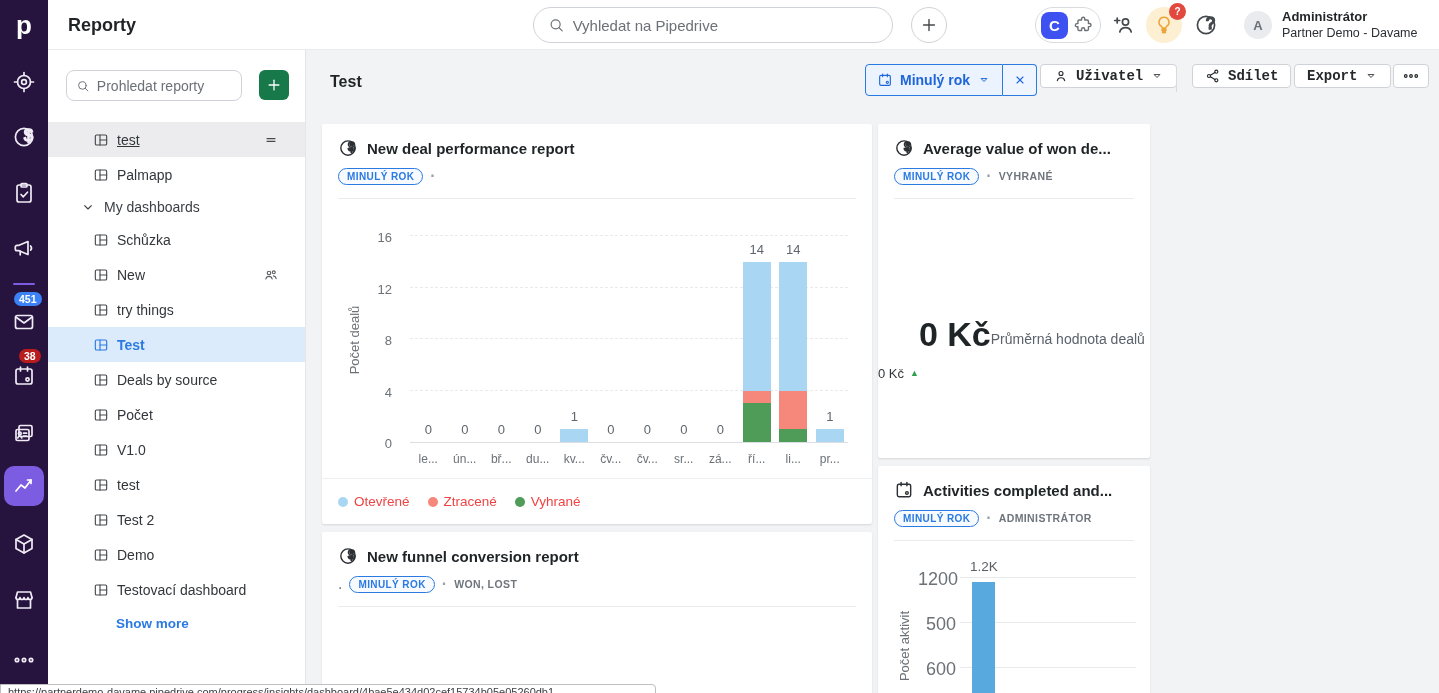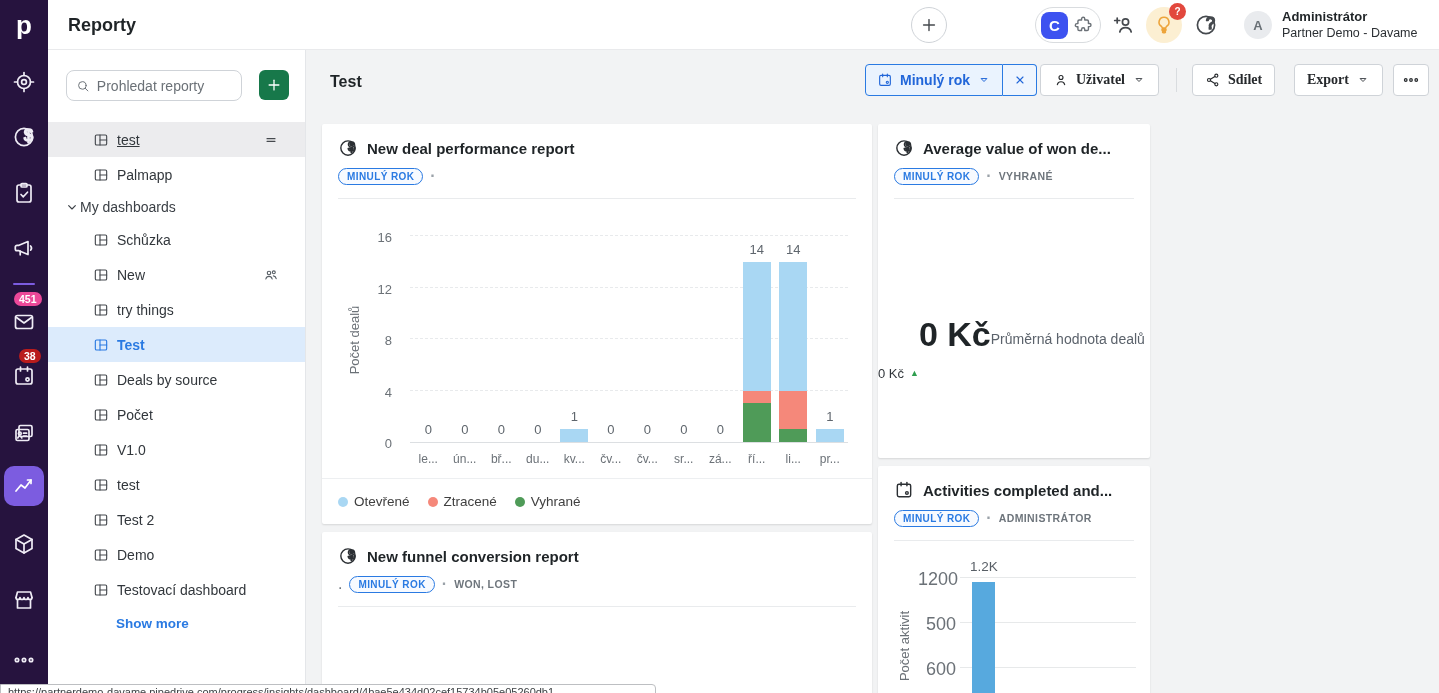--- a/index.html
+++ b/index.html
@@ -13,21 +13,21 @@
 
   
   .rail{position:absolute;left:0;top:0;width:48px;height:693px;background:#26133e;color:#efecf5;z-index:4}
   .logo{position:absolute;left:0;top:0;width:48px;height:50px;display:flex;align-items:center;justify-content:center;
         color:#fff;font-size:26px;font-weight:bold;cursor:pointer}
   .ritem{position:absolute;left:12px;width:24px;height:24px;cursor:pointer}
   .rdiv{position:absolute;left:13px;width:22px;height:2px;background:#7c5ce0;border-radius:2px}
   .rsel{position:absolute;left:4px;width:40px;height:40px;background:#7c5ce0;border-radius:10px;
         display:flex;align-items:center;justify-content:center;color:#fff;cursor:pointer}
   .rbadge{position:absolute;font-size:10.5px;font-weight:bold;color:#fff;border-radius:9px;padding:1px 5px;z-index:2}
-  .rbadge.blue{background:#ec4899}.rbadge.red{background:#b91c1c}
+  .rbadge.blue{background:#3b82f6}.rbadge.red{background:#b91c1c}
 
   
   .topbar{position:absolute;left:48px;top:0;width:1391px;height:50px;background:#fff;border-bottom:1px solid #e9eaec;z-index:3}
   .apptitle{position:absolute;left:20px;top:15px;font-size:18px;font-weight:bold;color:#1f2427}
   .gsearch{position:absolute;left:485px;top:7px;width:360px;height:36px;border:1px solid #cfd3d8;border-radius:18px;
            display:flex;align-items:center;padding:0 14px;gap:8px;color:#6b7177;background:#fff}
   .gsearch input{border:none;outline:none;font-size:15px;color:#32373c;width:100%;font-family:inherit;background:transparent}
   .gsearch input::placeholder{color:#6b7177}
   .qadd{position:absolute;left:863px;top:7px;width:36px;height:36px;border:1px solid #cfd3d8;border-radius:50%;background:#fff;
         display:flex;align-items:center;justify-content:center;color:#45494e;cursor:pointer}
@@ -57,28 +57,28 @@
         display:flex;align-items:center;justify-content:center;cursor:pointer}
   .slist{position:absolute;left:0;top:72px;width:100%}
   .srow{height:35px;display:flex;align-items:center;padding-left:45px;gap:8px;font-size:14px;color:#32373c;cursor:pointer;position:relative}
   .srow .sic{color:#45494e;flex:none}
   .srow.hov{background:#ececee}
   .srow.hov .slab{text-decoration:underline}
   .srow.sel{background:#dcebfc;color:#2a7ae2;font-weight:bold}
   .srow.sel .sic{color:#2a7ae2}
   .handle{position:absolute;right:26px;color:#45494e}
   .shshared{position:absolute;right:26px;color:#585f66}
-  .sgroup{height:30px;display:flex;align-items:center;padding-left:16px;font-size:14px;color:#3b4046;cursor:pointer}
+  .sgroup{height:30px;display:flex;align-items:center;padding-left:32px;gap:8px;font-size:14px;color:#3b4046;cursor:pointer}
   .smore{height:32px;display:flex;align-items:center;padding-left:68px;font-size:13.5px;font-weight:bold;color:#2a7ae2;cursor:pointer}
 
   
   .main{position:absolute;left:306px;top:50px;width:1133px;height:643px;background:#f2f3f4}
   .vtitle{position:absolute;left:24px;top:23px;font-size:16px;font-weight:bold;color:#1f2427}
-  .btn{height:32px;border-radius:4px;border:1px solid #cfd3d8;background:#fff;display:flex;align-items:center;gap:7px;
-       padding:0 12px;font-size:14px;font-weight:bold;color:#26292c;cursor:pointer;font-family:Liberation Serif, serif}
+  .btn{height:24px;border-radius:4px;border:1px solid #cfd3d8;background:#fff;display:flex;align-items:center;gap:7px;
+       padding:0 12px;font-size:14px;font-weight:bold;color:#26292c;cursor:pointer;font-family:Liberation Mono, monospace}
   .fgrp{position:absolute;left:559px;top:14px;display:flex}
   .fbtn{height:32px;border:1px solid #2a7ae2;border-radius:4px 0 0 4px;background:#eaf3fe;color:#2166d9;display:flex;
         align-items:center;gap:7px;padding:0 11px;font-size:14px;font-weight:bold;cursor:pointer;font-family:inherit}
   .fx{height:32px;width:34px;border:1px solid #2a7ae2;border-left:none;border-radius:0 4px 4px 0;background:#eef5fe;
       color:#2166d9;display:flex;align-items:center;justify-content:center;cursor:pointer}
   .ubtn{position:absolute;left:734px;top:14px}
   .vsep{position:absolute;left:870px;top:18px;width:1px;height:24px;background:#d9dcdf}
   .sharebtn{position:absolute;left:886px;top:14px}
   .exportbtn{position:absolute;left:988px;top:14px}
   .morebtn{position:absolute;left:1087px;top:14px;width:36px;padding:0;justify-content:center}
@@ -102,21 +102,21 @@
   .yticks{position:absolute;left:40px;top:35px;width:40px;height:206px}
   .ytk{position:absolute;right:10px;font-size:13px;color:#6b7177}
   .plot{position:absolute;left:88px;top:35px;width:438px;height:206px;border-bottom:1px solid #dcdfe2}
   .gl{position:absolute;left:0;right:0;height:0;border-top:1px dashed #e8eaec}
   .cols{position:absolute;left:0;top:0;width:100%;height:100%;display:flex}
   .col{flex:1;position:relative;height:100%}
   .seg{position:absolute;left:50%;transform:translateX(-50%);width:28px}
   .vlab{position:absolute;left:50%;transform:translateX(-50%);font-size:13px;color:#5f666d}
   .cat{position:absolute;left:50%;transform:translateX(-50%);top:calc(100% + 10px);font-size:12px;color:#6b7177;white-space:nowrap}
   .legend{position:absolute;left:0;right:0;bottom:0;height:46px;border-top:1px solid #edeff1;display:flex;align-items:center;
-          gap:18px;padding-left:16px;font-size:13.5px;color:#404040}
+          gap:18px;padding-left:16px;font-size:13.5px;color:#ef4444}
   .litem{display:flex;align-items:center;cursor:pointer}
   .ldot{width:10px;height:10px;border-radius:50%;display:inline-block;margin-right:6px}
 
   
   .kpibody{position:absolute;left:0;right:0;top:80px;bottom:0;display:flex;align-items:center}
   .kdelta{margin-top:84px;font-size:13px;color:#32373c;display:flex;align-items:center;gap:6px}
   .karrow{color:#2e9e4f;font-size:9px}
   .kbig{margin-top:6px;font-size:34px;font-weight:bold;color:#1f2427}
   .kcap{margin-top:16px;font-size:14px;color:#5b626b}
 
@@ -319,20 +319,26 @@
       </div>
     <div class="ritem" style="top:648px">
         <svg class="ic s24">
           <use href="#i-dots"></use>
         </svg>
       </div>
   </nav>
 
   <header class="topbar">
     <div class="apptitle">Reporty</div>
+    <div class="gsearch">
+      <svg class="ic s18">
+          <use href="#i-mag"></use>
+        </svg>
+      <input type="text" placeholder="Vyhledat na Pipedrive" style="">
+    </div>
     <div class="qadd">
         <svg class="ic s20">
           <use href="#i-plus"></use>
         </svg>
       </div>
     <div class="apppill">
       <div class="capp">C</div>
       <svg class="ic s20 puzz">
           <use href="#i-puzzle"></use>
         </svg>

